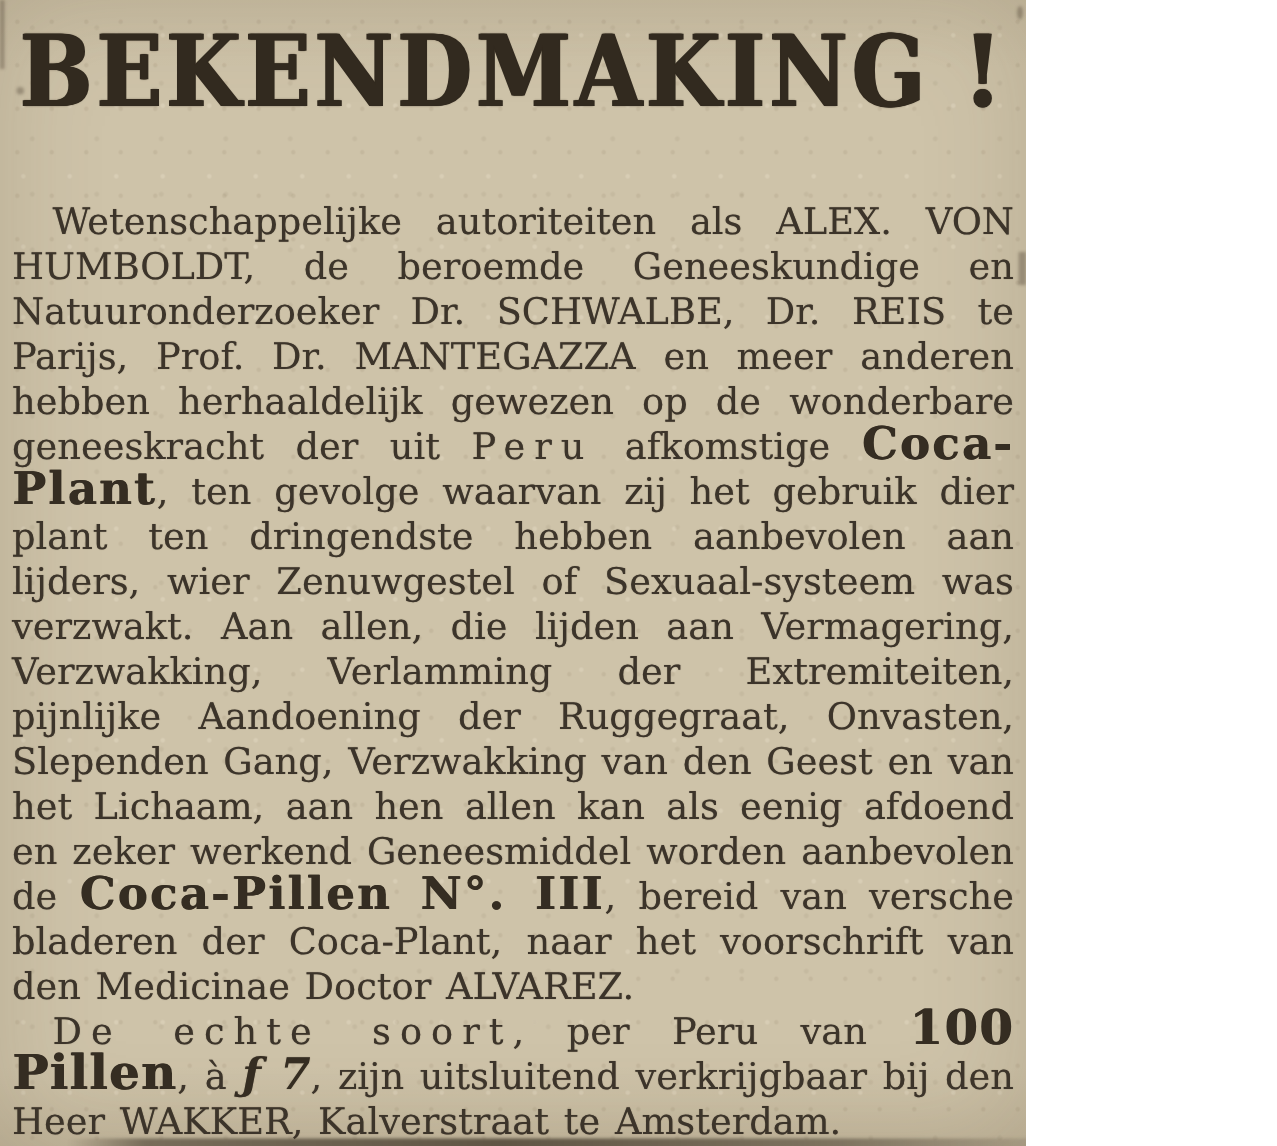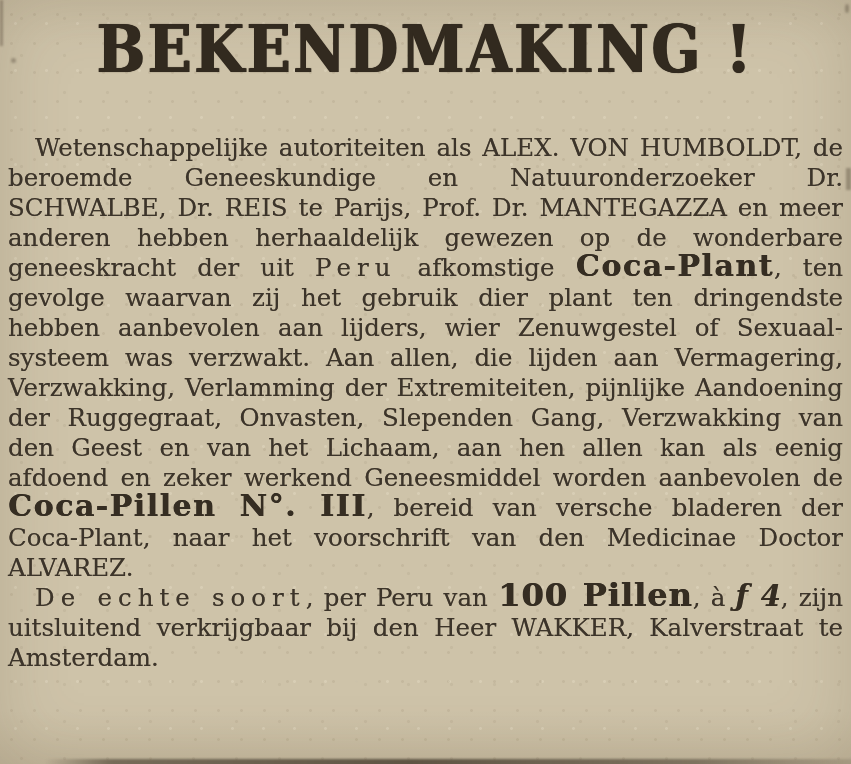--- a/index.html
+++ b/index.html
@@ -1,19 +1,19 @@
 <!DOCTYPE html>
 <html lang="nl"><head>
 <meta charset="utf-8">
 <style>
   html, body { margin: 0; padding: 0; }
 
   .sheet {
     position: relative;
-    width: 851px;
+    width: 684px;
     height: 764px;
     overflow: hidden;
     box-sizing: border-box;
     font-family: "DejaVu Serif", serif;
     color: #3c342a;
     background-color: #cec3a9;
     background-image:
       radial-gradient(circle, rgba(106,88,60,.10) 1px, transparent 1.9px),
       radial-gradient(circle, rgba(96,80,56,.08) 1px, transparent 2.2px),
       radial-gradient(circle, rgba(255,248,230,.20) 1px, transparent 2px),
@@ -93,21 +93,21 @@
 
 <div class="sheet">
 
   <h1 class="title">BEKENDMAKING !</h1>
 
   <div class="body-text">
 
     <p><span>Wetenschappelijke autoriteiten als ALEX. VON HUMBOLDT, de beroemde Geneeskundige en Natuuronderzoeker Dr. SCHWALBE, Dr. REIS te Parijs, Prof. Dr. MANTEGAZZA en meer anderen hebben herhaaldelijk gewezen op de wonderbare geneeskracht der uit </span><span class="sp">Peru</span><span> afkomstige </span><span class="b1">Coca-Plant</span><span>, ten gevolge waarvan zij het gebruik dier plant ten dringendste hebben aanbevolen aan lijders, wier Zenuwgestel of Sexuaal-systeem was verzwakt. Aan allen, die lijden aan Vermagering, Verzwakking, Verlamming der Extremiteiten, pijnlijke Aandoening der Ruggegraat, Onvasten, Slependen Gang, Verzwakking van den Geest en van het Lichaam, aan hen allen kan als eenig afdoend en zeker werkend Geneesmiddel worden aanbevolen de </span><span class="b1">Coca-Pillen N°. III</span><span>, bereid van versche bladeren der Coca-Plant, naar het voorschrift van den Medicinae Doctor ALVAREZ.</span></p>
 
 
-    <p class="p-last"><span class="sp">De echte soort</span><span>, per Peru van </span><span class="b3">100 Pillen</span><span>, à </span><span class="fl">ƒ 4</span><span>, zijn uitsluitend verkrijgbaar bij den Heer WAKKER, Kalverstraat te Amsterdam.</span></p>
+    <p class="p-last"><span class="sp">De echte soort</span><span>, per Peru van </span><span class="b3">100 Pillen</span><span>, à </span><span class="fl">ƒ 7</span><span>, zijn uitsluitend verkrijgbaar bij den Heer WAKKER, Kalverstraat te Amsterdam.</span></p>
 
   </div>
 
   <div class="bottom-rule"></div>
 
   <div class="smudge smudge-left-edge"></div>
   <div class="smudge smudge-left-dot"></div>
   <div class="smudge smudge-right-mark"></div>
   <div class="smudge smudge-right-top"></div>
 

